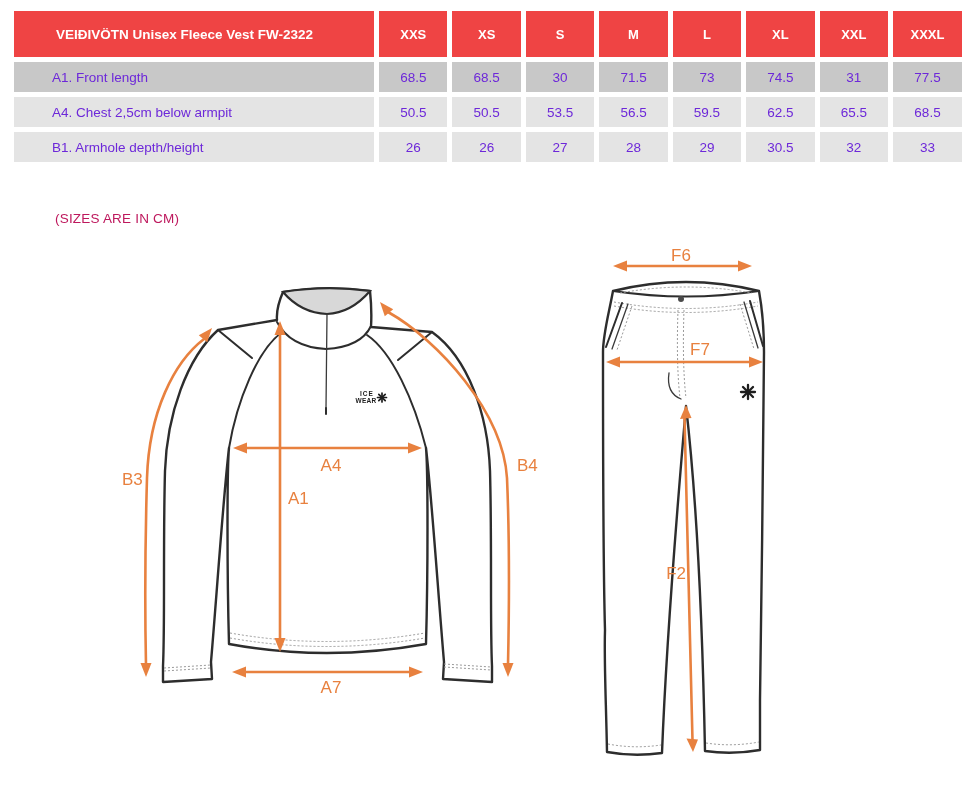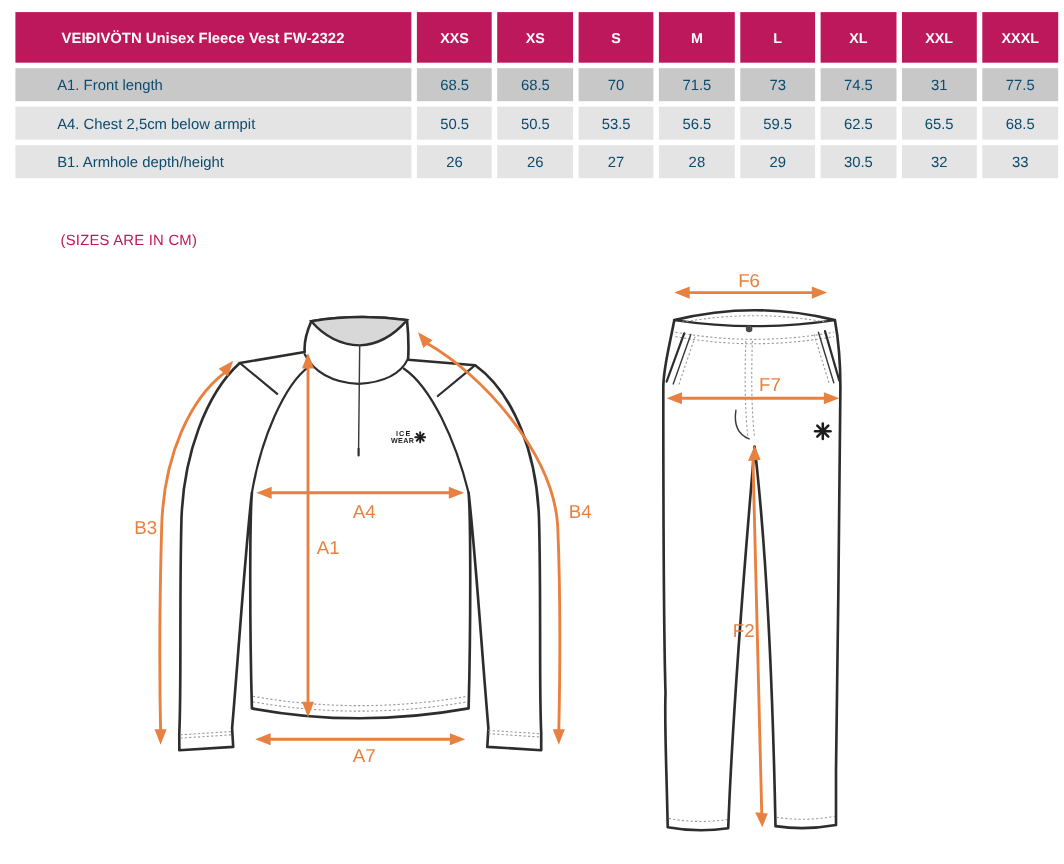--- a/index.html
+++ b/index.html
@@ -6,26 +6,26 @@
   body{
     width:967px;height:785px;position:relative;overflow:hidden;
     background:#ffffff;font-family:"Liberation Sans",sans-serif;
   }
   table.size-table{
     position:absolute;left:9px;top:6px;
     border-collapse:separate;border-spacing:5px;table-layout:fixed;
   }
   table.size-table th,table.size-table td{padding:0;vertical-align:middle;}
   thead th{
-    background:#be185d;color:#ffffff;height:46px;
+    background:#ef4444;color:#ffffff;height:46px;
     font-weight:bold;font-size:13px;text-align:center;
   }
   thead th.title-cell{width:333px;text-align:left;padding-left:42px;font-size:13.5px;}
   thead th.size-cell{width:71px;text-align:center;}
-  tbody td{height:30px;text-align:center;font-size:13.5px;color:#0c4a6e;}
+  tbody td{height:30px;text-align:center;font-size:13.5px;color:#6d28d9;}
   tbody td.label-cell{text-align:left;padding-left:38px;}
   tr.row-dark td{background:#C8C8C8;}
   tr.row-light td{background:#E4E4E4;}
   .cm-note{
     position:absolute;left:55px;top:211px;
     color:#be185d;font-size:13.5px;letter-spacing:0.2px;
   }
   svg.diagrams{position:absolute;left:0;top:0;}
   .outline{fill:#ffffff;stroke:#2D2D2D;stroke-width:2.4;stroke-linejoin:round;}
   .seam{fill:none;stroke:#2D2D2D;stroke-width:2;stroke-linecap:round;}
@@ -55,21 +55,21 @@
       <th class="size-cell">XL</th>
       <th class="size-cell">XXL</th>
       <th class="size-cell">XXXL</th>
     </tr>
   </thead>
   <tbody>
     <tr class="row-dark">
       <td class="label-cell">A1. Front length</td>
       <td>68.5</td>
       <td>68.5</td>
-      <td>70</td>
+      <td>30</td>
       <td>71.5</td>
       <td>73</td>
       <td>74.5</td>
       <td>31</td>
       <td>77.5</td>
     </tr>
     <tr class="row-light">
       <td class="label-cell">A4. Chest 2,5cm below armpit</td>
       <td>50.5</td>
       <td>50.5</td>

